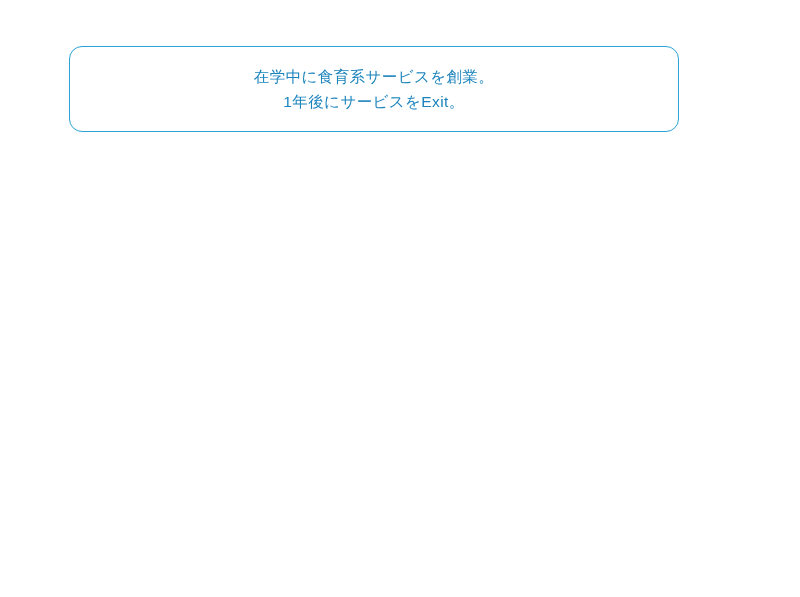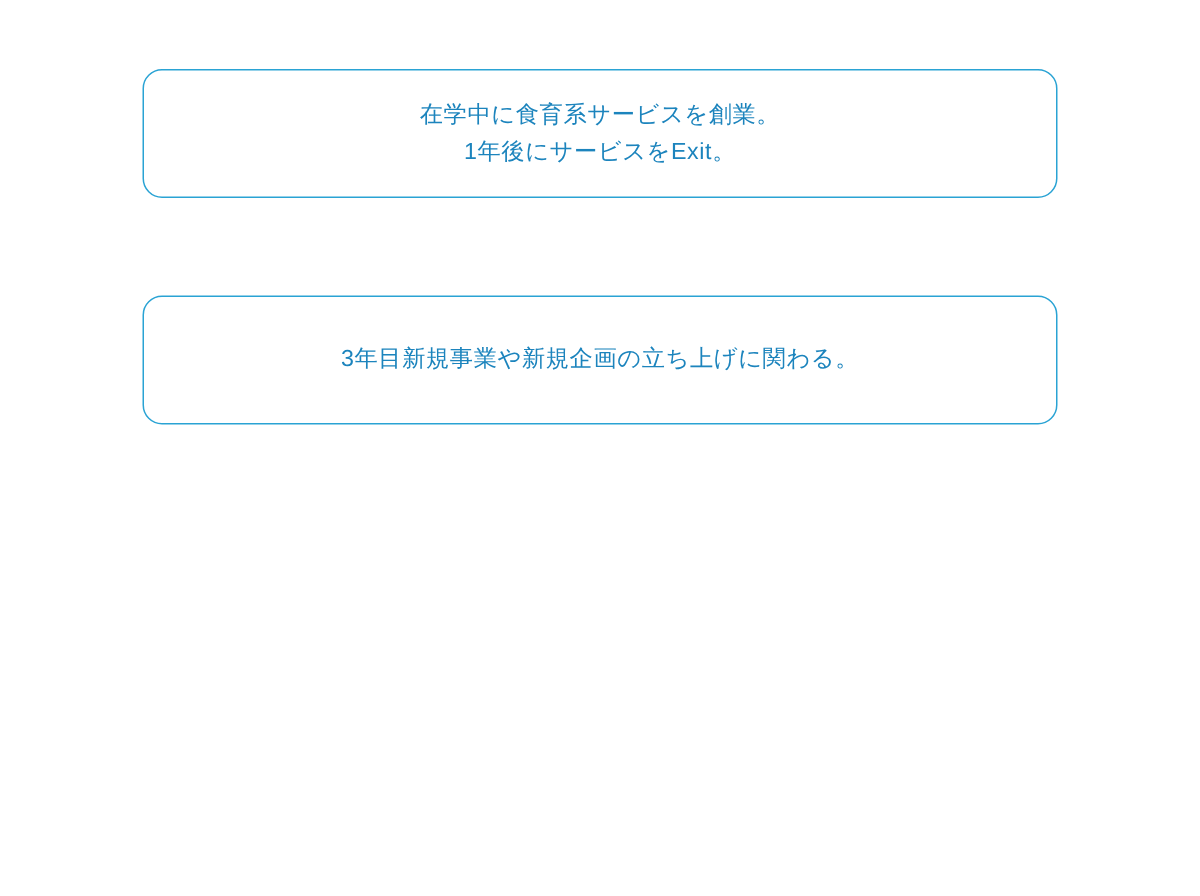--- a/index.html
+++ b/index.html
@@ -12,25 +12,24 @@
     height: 597px;
     font-family: "Liberation Sans", sans-serif;
     overflow: hidden;
   }
   .slide {
     position: relative;
     width: 800px;
     height: 597px;
     background: #ffffff;
     box-sizing: border-box;
-    padding: 46px 95px 40px 95px;
+    padding: 46px 95px 40px 69px;
     display: flex;
     flex-direction: column;
     justify-content: flex-start;
-    gap: 48px;
   }
   .card {
     box-sizing: border-box;
     width: 610px;
     height: 86px;
     border: 1.6px solid #2aa3d4;
     border-radius: 13px;
     background: #ffffff;
     display: flex;
     align-items: center;
@@ -52,18 +51,15 @@
 
 <div class="slide">
 
   <div class="card">
     <div class="card-text">在学中に食育系サービスを創業。
 1年後にサービスをExit。</div>
   </div>
 
 
 
-  <div class="card">
-    <div class="card-text">3年目新規事業や新規企画の立ち上げに関わる。</div>
-  </div>
 
 
 </div>
 
 </body></html>

